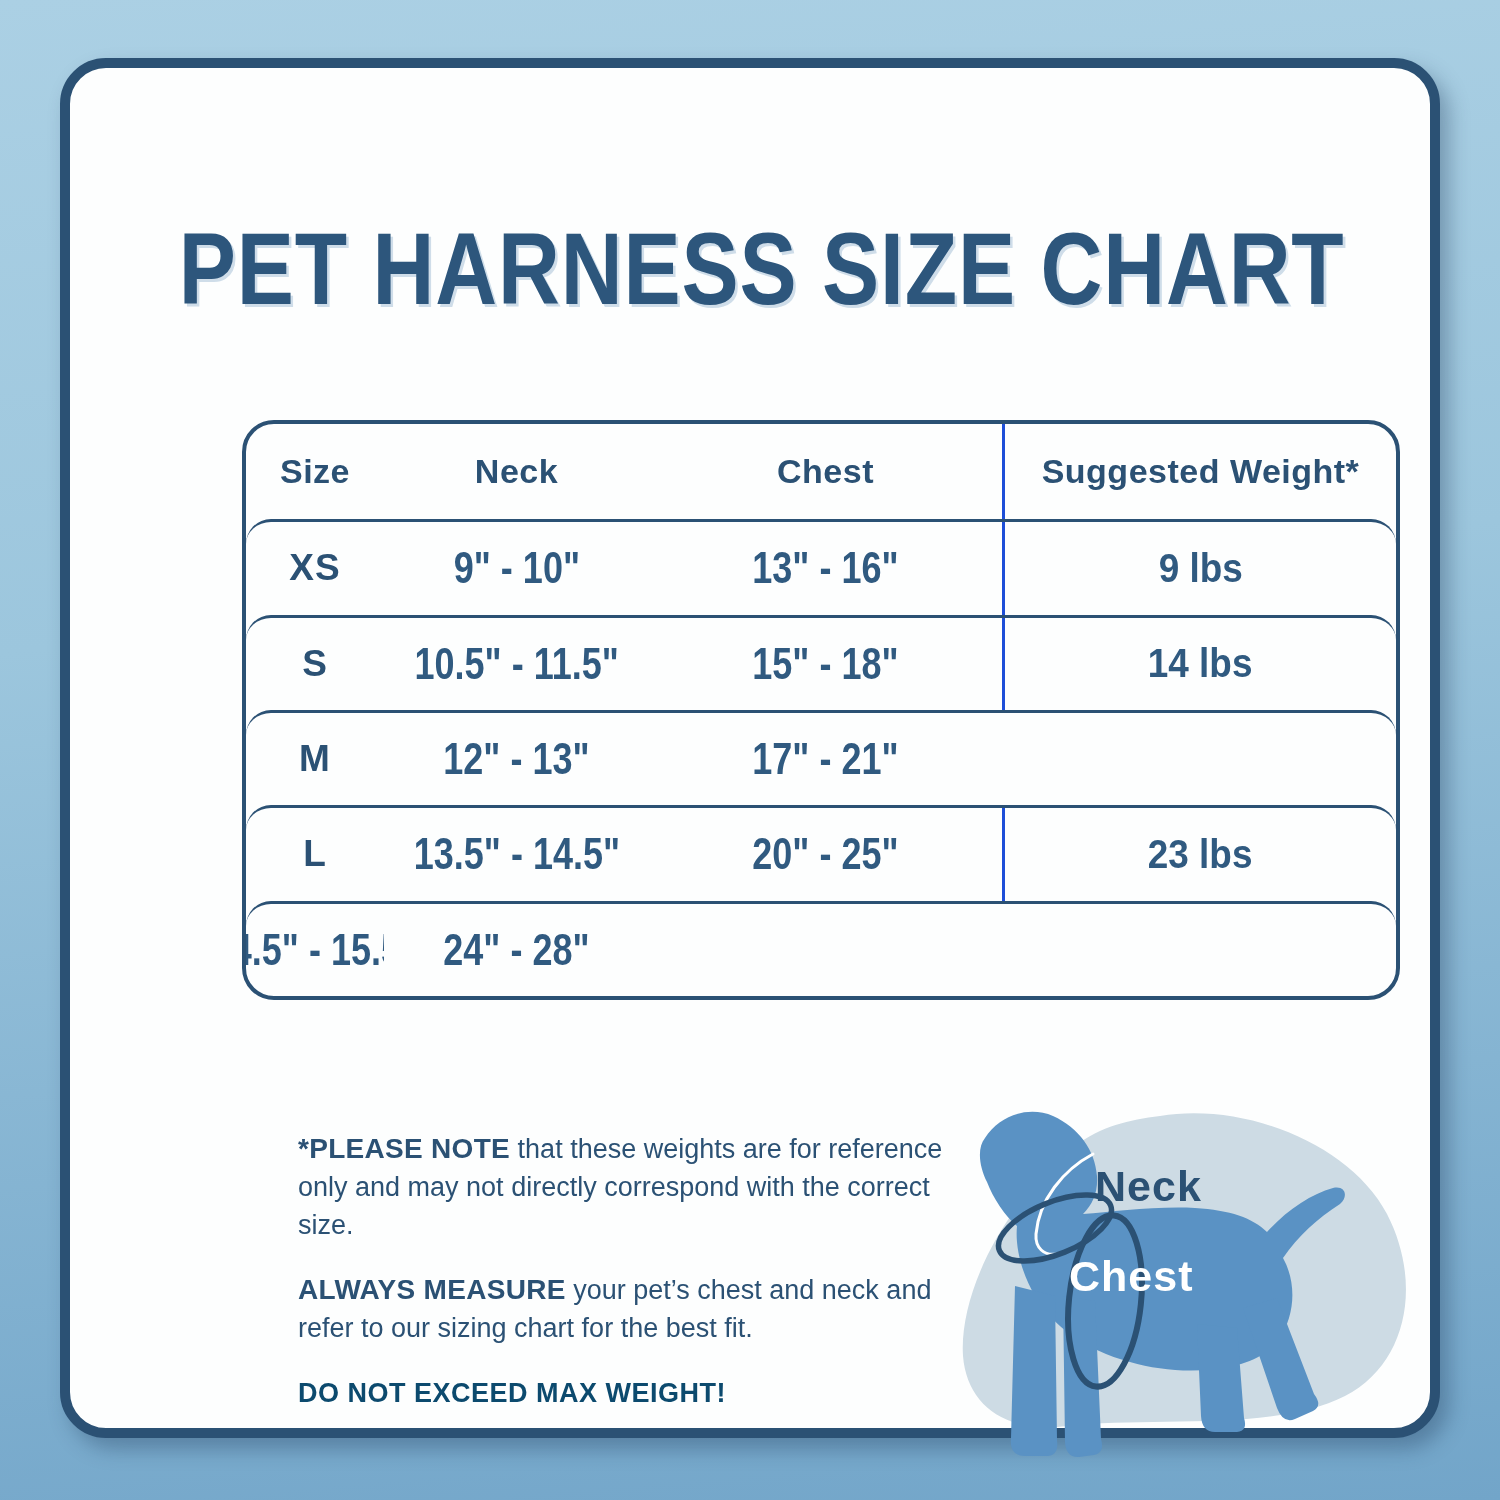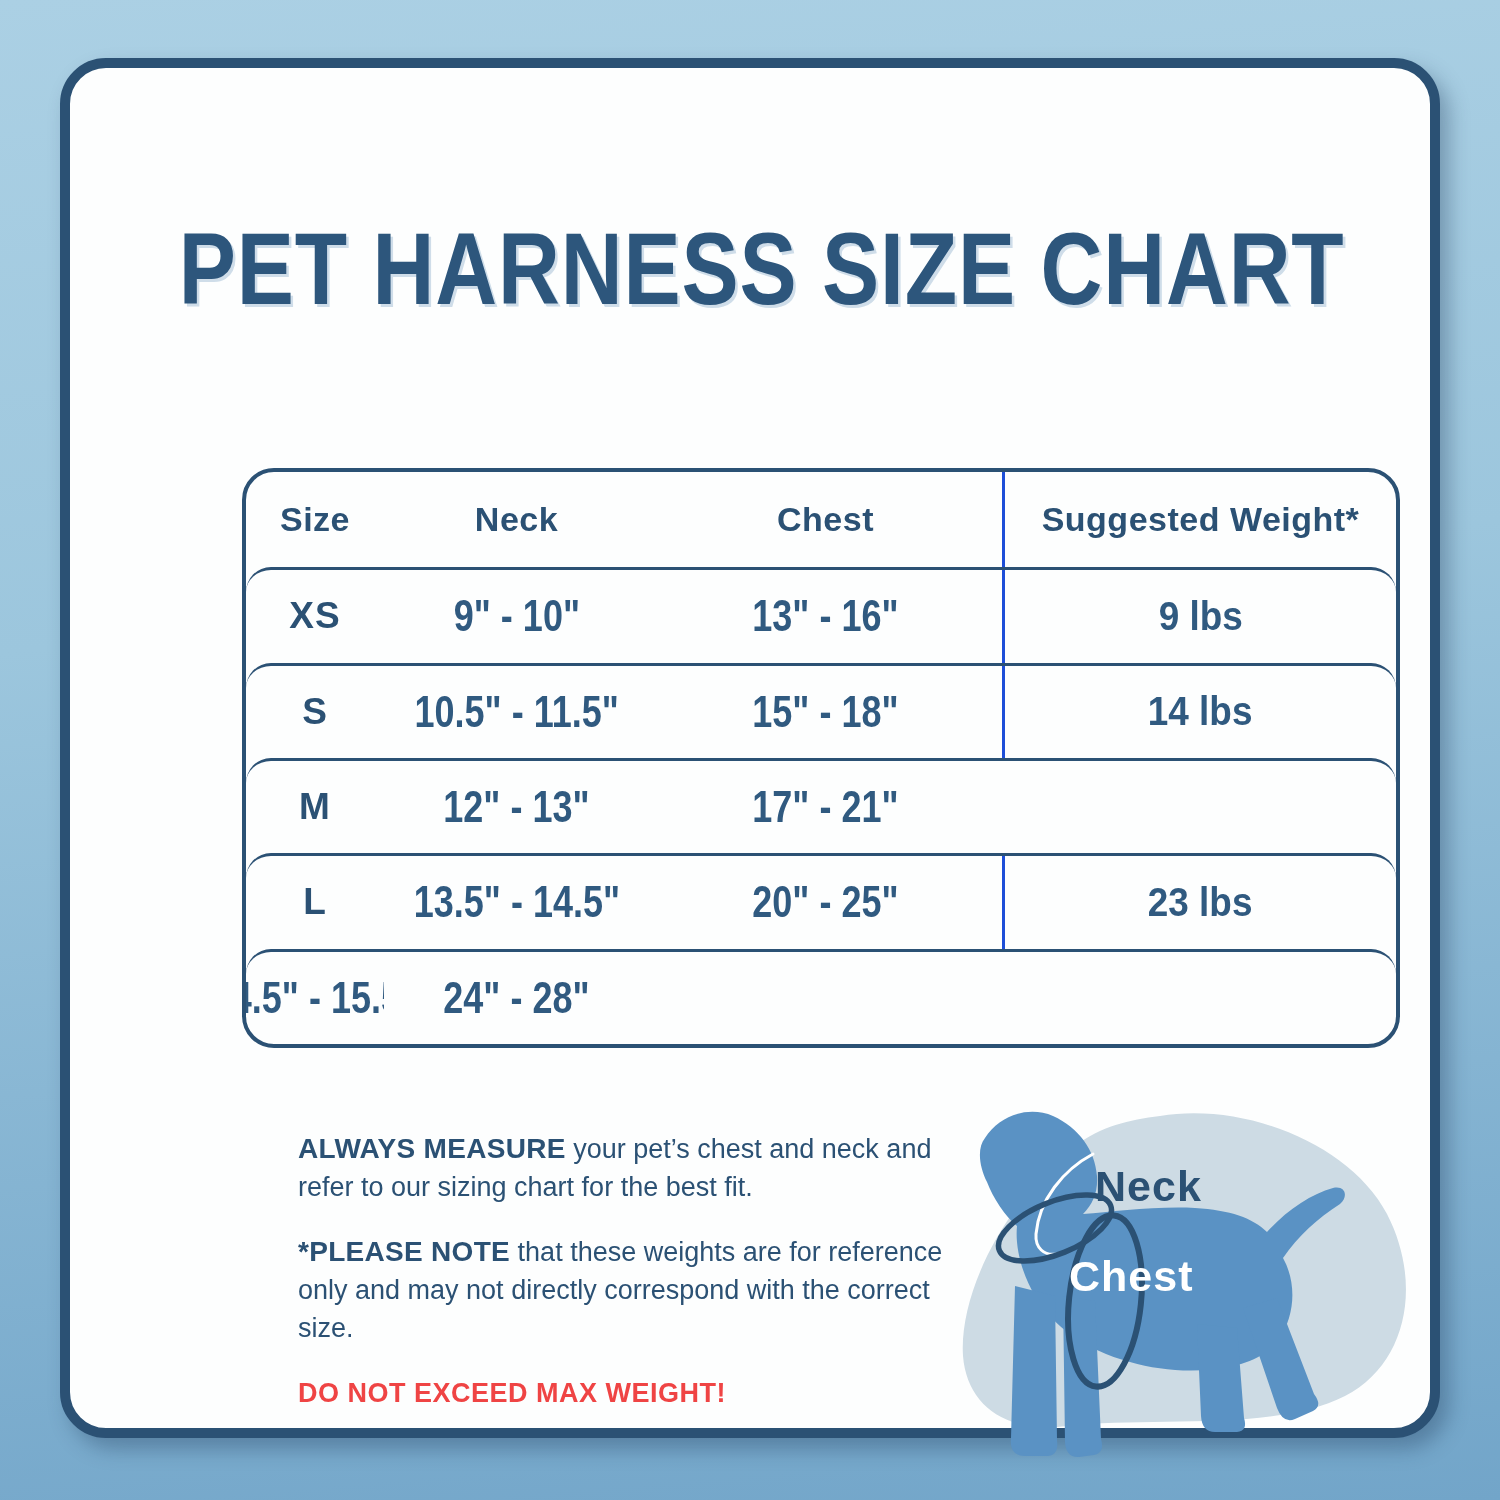--- a/index.html
+++ b/index.html
@@ -22,40 +22,40 @@
     position:absolute; left:0; right:0; top:148px; text-align:center;
     font-size:102px; font-weight:700; letter-spacing:1px; line-height:1.05;
     color:#2d567c; white-space:nowrap;
     transform:scaleX(0.84); transform-origin:50% 50%;
     text-shadow:3px 3px 0 rgba(120,160,195,0.35);
   }
 
   .size-table {
     position:absolute; left:172px; top:352px; width:1158px; height:580px;
     border:4px solid #2b5174; border-radius:32px; overflow:hidden;
-    background:#fdfefe; display:grid; grid-template-rows:repeat(6, 1fr);margin-top:48px;
+    background:#fdfefe; display:grid; grid-template-rows:repeat(6, 1fr);
   }
   .trow { display:grid; grid-template-columns:138px 265px 353px 1fr; }
   .trow + .trow { border-top:3px solid #2b5174;border-radius:25px; }
   .tcell {
     display:flex; align-items:center; justify-content:center;
     color:#2b5174; overflow:hidden;
   }
   .tcell.vdiv { border-left:3px solid #1d4ed8; }
   .hdr  { font-weight:700; font-size:34px; letter-spacing:0.5px; }
   .c-size { font-weight:700; font-size:37px; letter-spacing:1px; }
   .c-num span, .c-weight span { display:inline-block; white-space:nowrap; }
   .c-num span   { font-size:45px; font-weight:700; transform:scaleX(0.80); color:#305a80; }
   .c-weight span{ font-size:41px; font-weight:700; transform:scaleX(0.90); color:#305a80; }
 
   .notes { position:absolute; left:228px; top:1062px; width:665px; color:#2b5174; }
   .notes p { font-size:27px; line-height:38px; }
   .notes p + p { margin-top:27px; }
   .notes strong { font-weight:700; font-size:28px; letter-spacing:0.3px; }
-  .warning { color:#ef4444; font-weight:700; font-size:29px; letter-spacing:0.5px; }
+  .warning { color:#0c4a6e; font-weight:700; font-size:29px; letter-spacing:0.5px; }
 
   .diagram { position:absolute; left:875px; top:1018px; width:490px; height:395px; }
   .diagram svg { position:absolute; left:0; top:0; }
   .label-neck {
     position:absolute; left:150px; top:76px;
     font-size:43px; font-weight:700; color:#2b5174; letter-spacing:1px;
   }
   .label-chest {
     position:absolute; left:124px; top:166px;
     font-size:43px; font-weight:700; color:#ffffff; letter-spacing:1px;
@@ -130,22 +130,22 @@
         <div class="tcell c-num">
             <span>14.5" - 15.5"</span>
           </div>
         <div class="tcell c-num">
             <span>24" - 28"</span>
           </div>
       </div>
     </div>
 
     <div class="notes">
+      <p><strong>*PLEASE NOTE</strong><span> that these weights are for reference only and may not directly correspond with the correct size.</span></p>
       <p><strong>ALWAYS MEASURE</strong><span> your pet’s chest and neck and refer to our sizing chart for the best fit.</span></p>
-      <p><strong>*PLEASE NOTE</strong><span> that these weights are for reference only and may not directly correspond with the correct size.</span></p>
       <p class="warning">DO NOT EXCEED MAX WEIGHT!</p>
     </div>
 
     <div class="diagram">
       <svg width="490" height="395" viewBox="0 0 490 395">
 
         <path fill="#cddbe4" d="M 215 30
           C 300 16, 405 58, 442 128
           C 478 198, 462 278, 400 310
           C 330 346, 205 330, 122 340

